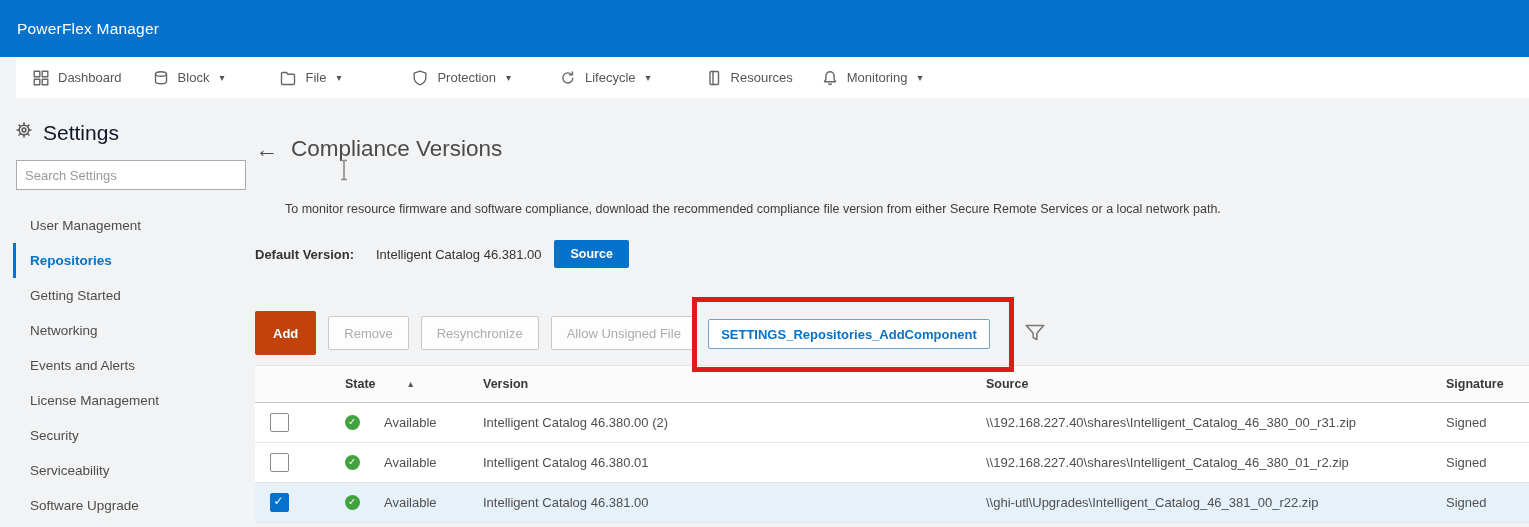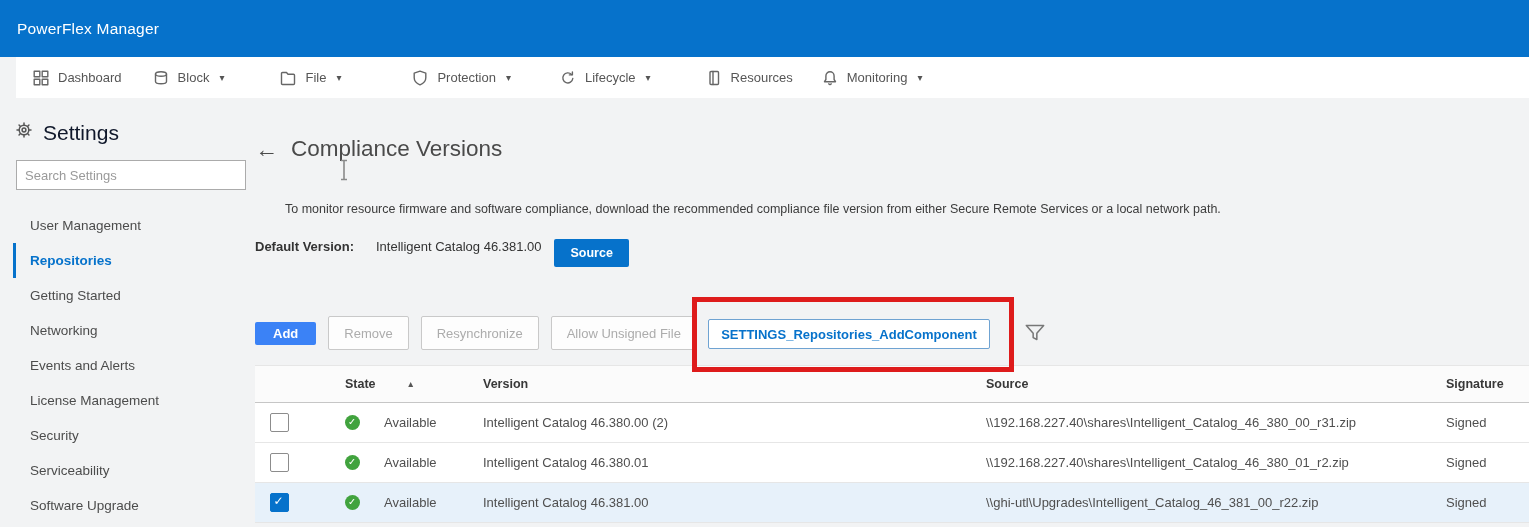--- a/index.html
+++ b/index.html
@@ -31,27 +31,27 @@
   .side-item{height:35px;line-height:35px;margin-left:13px;border-left:3px solid transparent;padding-left:14px;font-size:13.5px;color:#4c4c4c;cursor:pointer;}
   .side-item.active{color:#0672CB;font-weight:bold;border-left-color:#0672CB;}
 
   
   .main{position:absolute;left:255px;top:0;right:0;bottom:0;}
   .page-title-row{position:absolute;top:38px;left:0;display:flex;align-items:center;gap:13px;}
   .back-arrow{font-size:23px;color:#4a4a4a;cursor:pointer;line-height:1;}
   .page-title{font-size:22.5px;color:#4a4a4a;}
   .text-cursor{position:absolute;left:84px;top:61px;}
   .desc{position:absolute;top:104px;left:0;font-size:12.5px;color:#3c3c3c;white-space:nowrap;margin-left:30px;}
-  .default-row{position:absolute;top:141px;left:0;height:30px;display:flex;font-size:13px;color:#333;}
+  .default-row{position:absolute;top:141px;left:0;height:30px;display:flex;align-items:center;font-size:13px;color:#333;}
   .dv-label{font-weight:bold;}
   .dv-value{margin-left:22px;}
   .btn{font-family:"Liberation Sans",sans-serif;border-radius:2px;cursor:pointer;}
   .btn-change{margin-left:13px;height:28px;padding:0 16px;background:#0672CB;color:#fff;border:none;font-size:12.5px;font-weight:bold;}
   .toolbar{position:absolute;top:218px;left:0;height:34px;display:flex;align-items:center;gap:12px;}
-  .btn-add{height:23px;padding:0 18px;background:#3b82f6;color:#fff;border:none;font-size:13px;font-weight:bold;}
+  .btn-add{height:44px;padding:0 18px;background:#c2410c;color:#fff;border:none;font-size:13px;font-weight:bold;}
   .btn-dis{height:34px;padding:0 15px;background:#fdfdfd;color:#acacac;border:1px solid #c9c9c9;font-size:13px;}
   .btn-addcomp{position:absolute;left:453px;top:221px;width:282px;height:30px;background:#fff;border:1px solid #6fa3d2;color:#0672CB;font-size:13px;font-weight:bold;}
   .red-box{position:absolute;left:437px;top:199px;width:312px;height:65px;border:5px solid #DE1B1B;pointer-events:none;z-index:5;}
   .funnel{position:absolute;left:767px;top:222px;cursor:pointer;}
 
   
   .table{position:absolute;top:267px;left:0;right:0;}
   .t-head{display:flex;align-items:center;height:36px;background:#fbfbfb;border-top:1px solid #e6e6e6;border-bottom:1px solid #c6c6c6;font-size:12.5px;font-weight:bold;color:#383838;}
   .t-row{display:flex;align-items:center;height:39px;background:#ffffff;border-bottom:1px solid #e6e6e6;font-size:13px;color:#4f4f4f;cursor:pointer;}
   .t-row.selected{background:#E7F1FA;}

